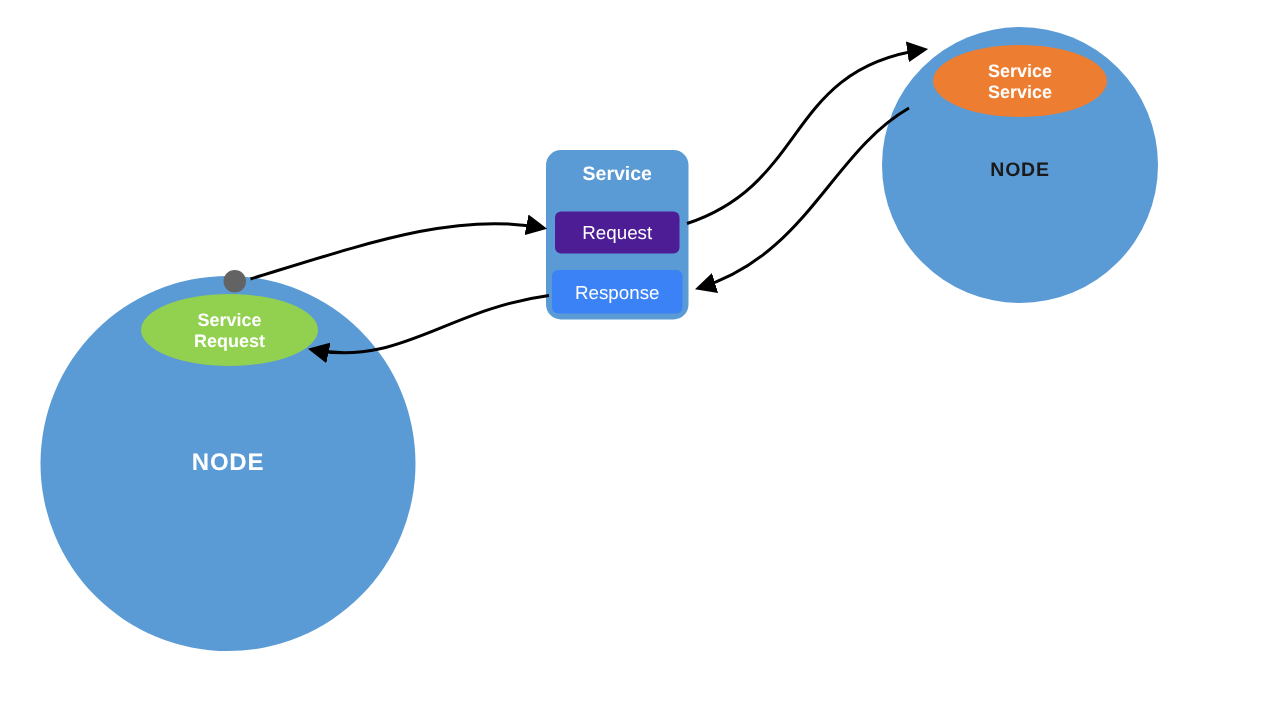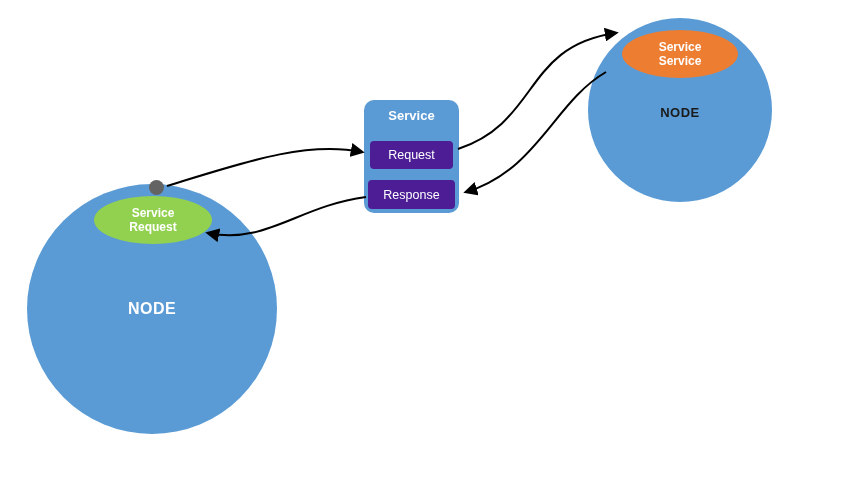--- a/index.html
+++ b/index.html
@@ -129,21 +129,21 @@
     <span>Service</span>
   </div>
 
   <div class="conn-dot" style="background-color: rgb(99, 99, 99);"></div>
 
   <div class="service-box" style="background-color: rgb(91, 155, 213);">
     <div class="service-title">Service</div>
     <div class="pill pill-request" style="background-color: #4c1d95; text-align: right;">
       <span>Request</span>
     </div>
-    <div class="pill pill-response" style="background-color: #4c1d95;">
+    <div class="pill pill-response" style="background-color: #3b82f6;">
       <span>Response</span>
     </div>
   </div>
 
   <svg class="arrow-layer" width="854" height="480" viewBox="0 0 854 480">
     <defs>
       <marker id="arrowhead" viewBox="0 0 10 10" refX="8" refY="5" markerWidth="7" markerHeight="7" orient="auto-start-reverse">
         <path d="M 0 0 L 10 5 L 0 10 z" style="fill: rgb(0, 0, 0);"></path>
       </marker>
     </defs>

